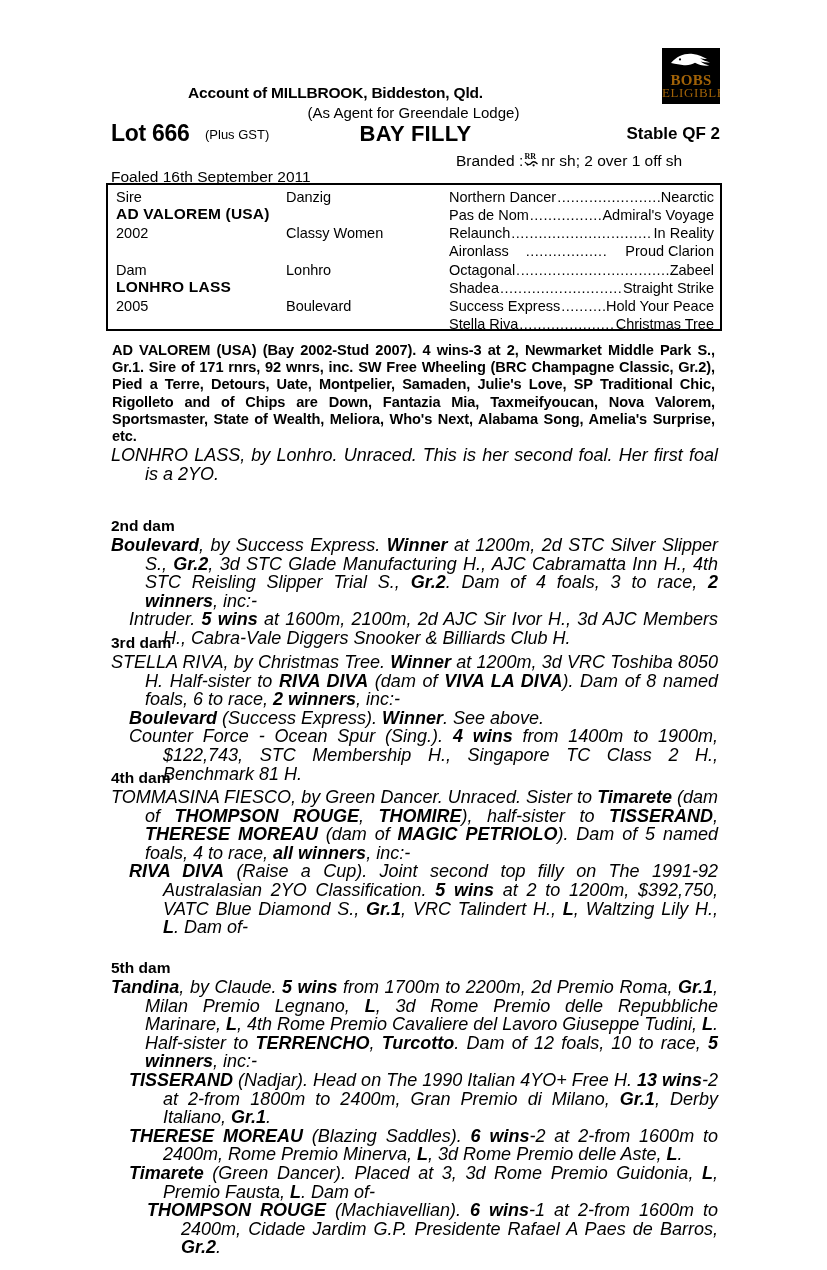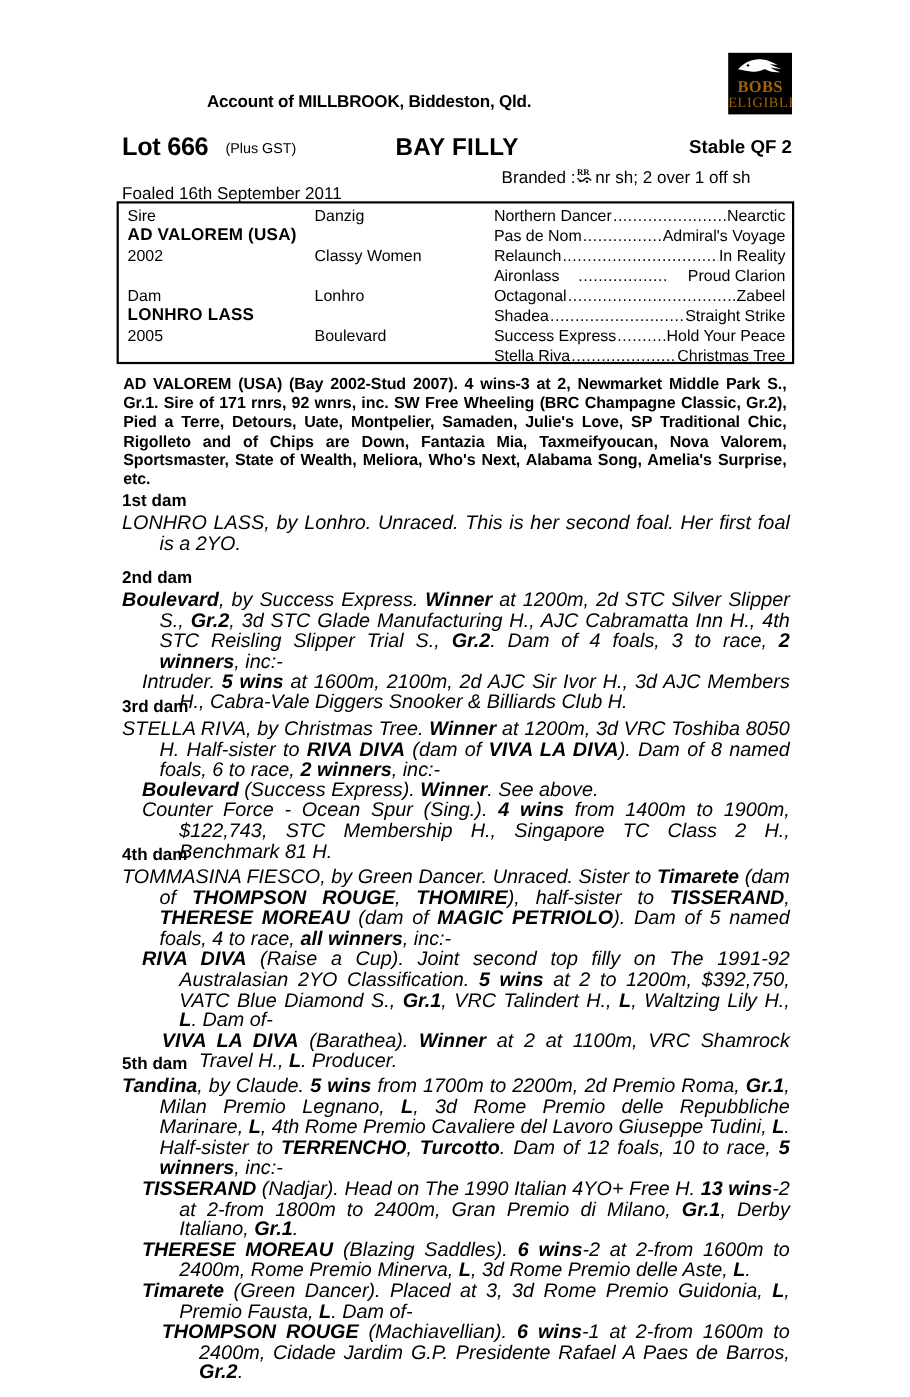--- a/index.html
+++ b/index.html
@@ -234,20 +234,21 @@
       <svg width="44" height="18" viewBox="0 0 44 18" xmlns="http://www.w3.org/2000/svg">
         <path d="M2 11 C8 4 16 1 24 2 C30 2.6 34 5 38 7 C35 7 33 6.6 31 6.2 C34 8 37 9.4 41 10.4 C37.5 10.6 34.5 10.2 31.5 9.4 C34 11.2 37 12.6 40.5 13.6 C35 14.2 30 13 26 10.8 C23 12.6 19 13.6 15 13.2 C11 12.8 7 12 2 11 Z" fill="#ffffff"></path>
         <circle cx="11" cy="7.4" r="1.1" fill="#000000"></circle>
       </svg>
     </div>
     <div class="bobs-word">BOBS</div>
     <div class="bobs-sub">ELIGIBLE</div>
   </div>
 
   <div class="account-line">Account of MILLBROOK, Biddeston, Qld.</div>
+  <div class="agent-line">(As Agent for Greendale Lodge)</div>
 
   <div class="lot-row">
     <span class="lot-number">Lot 666</span>
     <span class="lot-gst">(Plus GST)</span>
     <span class="sex-colour">BAY FILLY</span>
     <span class="stable">Stable QF 2</span>
   </div>
 
   <div class="foaled-row">
     <span class="foaled">Foaled 16th September 2011</span>
@@ -315,39 +316,37 @@
           <span class="gp-dots">..................................................</span>
           <span class="gp-b">Christmas Tree</span>
         </div>
     </div>
   </div>
 
   <div class="sire-blurb">AD VALOREM (USA) (Bay 2002-Stud 2007). 4 wins-3 at 2, Newmarket Middle Park S., Gr.1. Sire of 171 rnrs, 92 wnrs, inc. SW Free Wheeling (BRC Champagne Classic, Gr.2), Pied a Terre, Detours, Uate, Montpelier, Samaden, Julie's Love, SP Traditional Chic, Rigolleto and of Chips are Down, Fantazia Mia, Taxmeifyoucan, Nova Valorem, Sportsmaster, State of Wealth, Meliora, Who's Next, Alabama Song, Amelia's Surprise, etc.</div>
 
   <div id="dam-sections">
       <div class="dam-block" style="top: 446px;">
-        <div class="dam-head">1st dam</div>
         <div class="dam-para lvl1">LONHRO LASS, by Lonhro. Unraced. This is her second foal. Her first foal is a 2YO.</div>
       </div>
       <div class="dam-block" style="top: 516px;">
         <div class="dam-head">2nd dam</div>
         <div class="dam-para lvl1"><b>Boulevard</b>, by Success Express. <b>Winner</b> at 1200m, 2d STC Silver Slipper S., <b>Gr.2</b>, 3d STC Glade Manufacturing H., AJC Cabramatta Inn H., 4th STC Reisling Slipper Trial S., <b>Gr.2</b>. Dam of 4 foals, 3 to race, <b>2 winners</b>, inc:-</div>
         <div class="dam-para lvl2">Intruder. <b>5 wins</b> at 1600m, 2100m, 2d AJC Sir Ivor H., 3d AJC Members H., Cabra-Vale Diggers Snooker &amp; Billiards Club H.</div>
       </div>
       <div class="dam-block" style="top: 633px;">
         <div class="dam-head">3rd dam</div>
         <div class="dam-para lvl1">STELLA RIVA, by Christmas Tree. <b>Winner</b> at 1200m, 3d VRC Toshiba 8050 H. Half-sister to <b>RIVA DIVA</b> (dam of <b>VIVA LA DIVA</b>). Dam of 8 named foals, 6 to race, <b>2 winners</b>, inc:-</div>
         <div class="dam-para lvl2"><b>Boulevard</b> (Success Express). <b>Winner</b>. See above.</div>
         <div class="dam-para lvl2">Counter Force - Ocean Spur (Sing.). <b>4 wins</b> from 1400m to 1900m, $122,743, STC Membership H., Singapore TC Class 2 H., Benchmark 81 H.</div>
       </div>
       <div class="dam-block" style="top: 768px;">
         <div class="dam-head">4th dam</div>
         <div class="dam-para lvl1">TOMMASINA FIESCO, by Green Dancer. Unraced. Sister to <b>Timarete</b> (dam of <b>THOMPSON ROUGE</b>, <b>THOMIRE</b>), half-sister to <b>TISSERAND</b>, <b>THERESE MOREAU</b> (dam of <b>MAGIC PETRIOLO</b>). Dam of 5 named foals, 4 to race, <b>all winners</b>, inc:-</div>
         <div class="dam-para lvl2"><b>RIVA DIVA</b> (Raise a Cup). Joint second top filly on The 1991-92 Australasian 2YO Classification. <b>5 wins</b> at 2 to 1200m, $392,750, VATC Blue Diamond S., <b>Gr.1</b>, VRC Talindert H., <b>L</b>, Waltzing Lily H., <b>L</b>. Dam of-</div>
-        <div class="dam-para lvl3"><b>VIVA LA DIVA</b> (Barathea). <b>Winner</b> at 2 at 1100m, VRC Shamrock Travel H., <b>L</b>. Producer.</div>
       </div>
       <div class="dam-block" style="top: 958px;">
         <div class="dam-head">5th dam</div>
         <div class="dam-para lvl1"><b>Tandina</b>, by Claude. <b>5 wins</b> from 1700m to 2200m, 2d Premio Roma, <b>Gr.1</b>, Milan Premio Legnano, <b>L</b>, 3d Rome Premio delle Repubbliche Marinare, <b>L</b>, 4th Rome Premio Cavaliere del Lavoro Giuseppe Tudini, <b>L</b>. Half-sister to <b>TERRENCHO</b>, <b>Turcotto</b>. Dam of 12 foals, 10 to race, <b>5 winners</b>, inc:-</div>
         <div class="dam-para lvl2"><b>TISSERAND</b> (Nadjar). Head on The 1990 Italian 4YO+ Free H. <b>13 wins</b>-2 at 2-from 1800m to 2400m, Gran Premio di Milano, <b>Gr.1</b>, Derby Italiano, <b>Gr.1</b>.</div>
         <div class="dam-para lvl2"><b>THERESE MOREAU</b> (Blazing Saddles). <b>6 wins</b>-2 at 2-from 1600m to 2400m, Rome Premio Minerva, <b>L</b>, 3d Rome Premio delle Aste, <b>L</b>.</div>
         <div class="dam-para lvl2"><b>Timarete</b> (Green Dancer). Placed at 3, 3d Rome Premio Guidonia, <b>L</b>, Premio Fausta, <b>L</b>. Dam of-</div>
         <div class="dam-para lvl3"><b>THOMPSON ROUGE</b> (Machiavellian). <b>6 wins</b>-1 at 2-from 1600m to 2400m, Cidade Jardim G.P. Presidente Rafael A Paes de Barros, <b>Gr.2</b>.</div>
       </div>
     </div>

